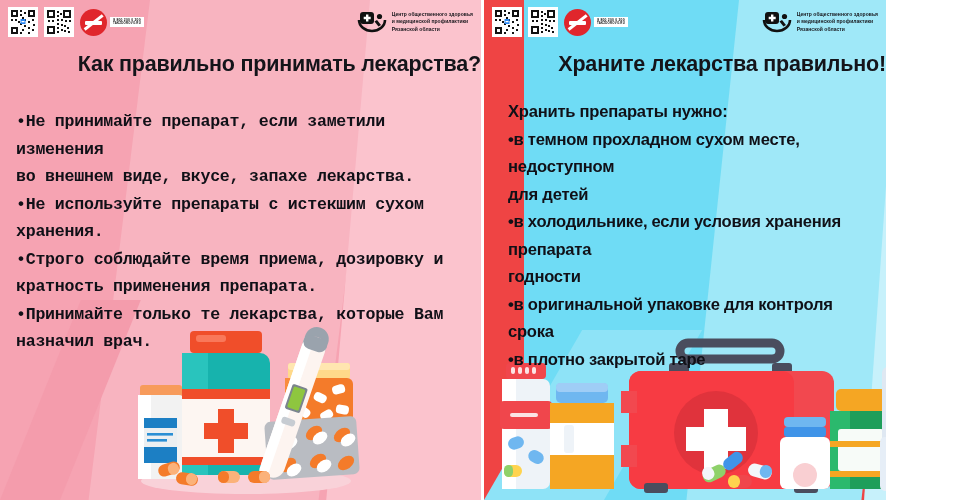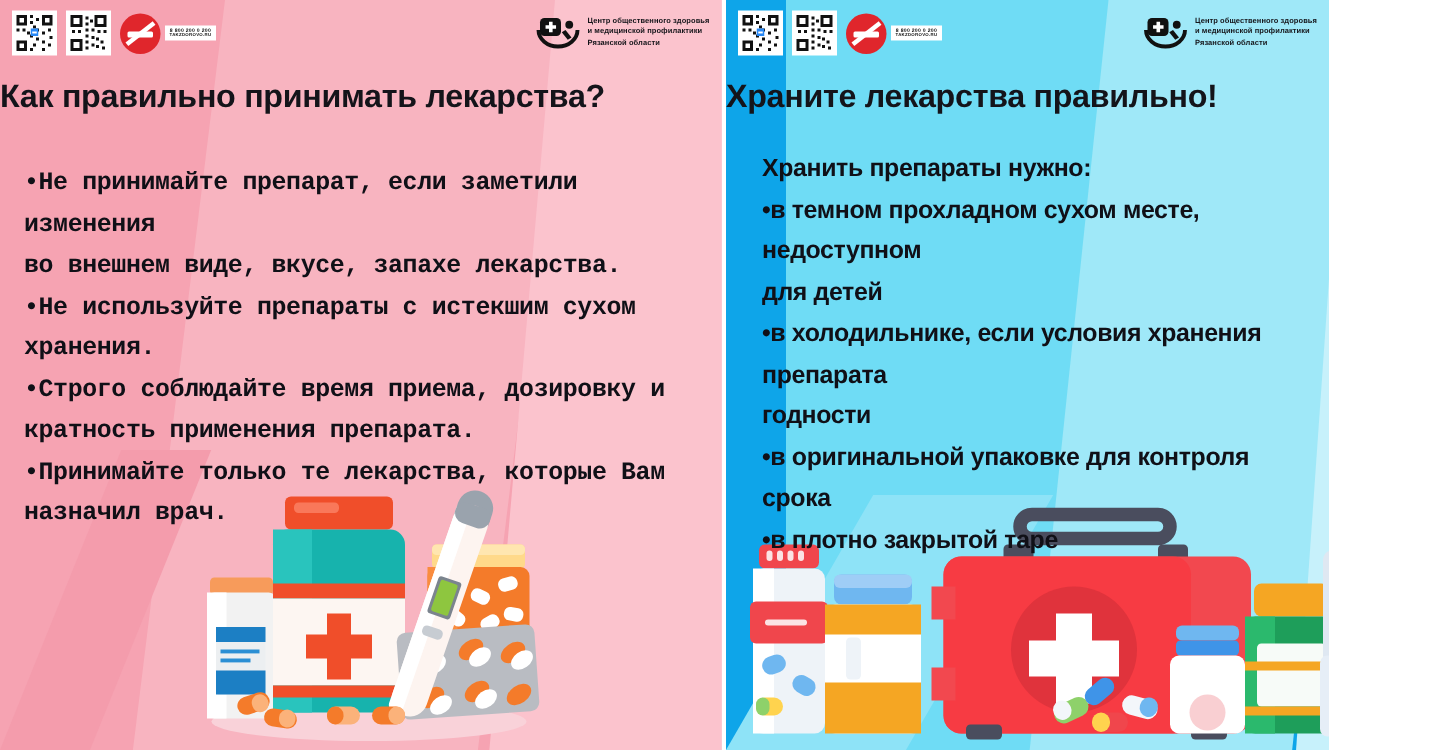--- a/index.html
+++ b/index.html
@@ -7,21 +7,21 @@
     width: 965px; height: 500px;
     background: #ffffff;
     font-family: "Liberation Sans", sans-serif;
     overflow: hidden;
   }
   .poster-pair { position: relative; width: 965px; height: 500px; display: flex; }
 
   .panel { position: relative; height: 500px; overflow: hidden; }
   .panel-left  { width: 481px; background: #f6a3b2; }
   .panel-gap   { width: 3px; background: #ffffff; height: 500px; }
-  .panel-right { width: 402px; background: #0ea5e9; }
+  .panel-right { width: 402px; background: #ef4444; }
 
   
   .band { position: absolute; top: 0; height: 500px; pointer-events: none; }
   .panel-left .band-a {
     left: 150px; width: 230px;
     background: #f8b4c0;
     transform: skewX(-7deg); transform-origin: top left;
   }
   .panel-left .band-b {
     left: 370px; width: 160px;
@@ -86,21 +86,21 @@
   .hdr-right {
     margin-left: auto; margin-right: 8px;
     display: flex; align-items: center; gap: 5px;
   }
   .logo-mark { width: 30px; height: 30px; flex: none; }
   .logo-txt { font-size: 5.0px; line-height: 1.5; color: #15151a; font-weight: bold; letter-spacing: .05px; }
 
   
   .ptitle {
     position: absolute; left: 0; right: 0; top: 52px;
-    text-align: left; z-index: 7;
+    text-align: right; z-index: 7;
     font-size: 21.5px; font-weight: bold; color: #14141a;
     letter-spacing: -0.2px;
   }
 
   
   .pbody {
     position: absolute; z-index: 7; color: #101017;
     font-size: 16.6px; font-weight: bold; line-height: 27.5px;
     letter-spacing: -0.25px;
   }

